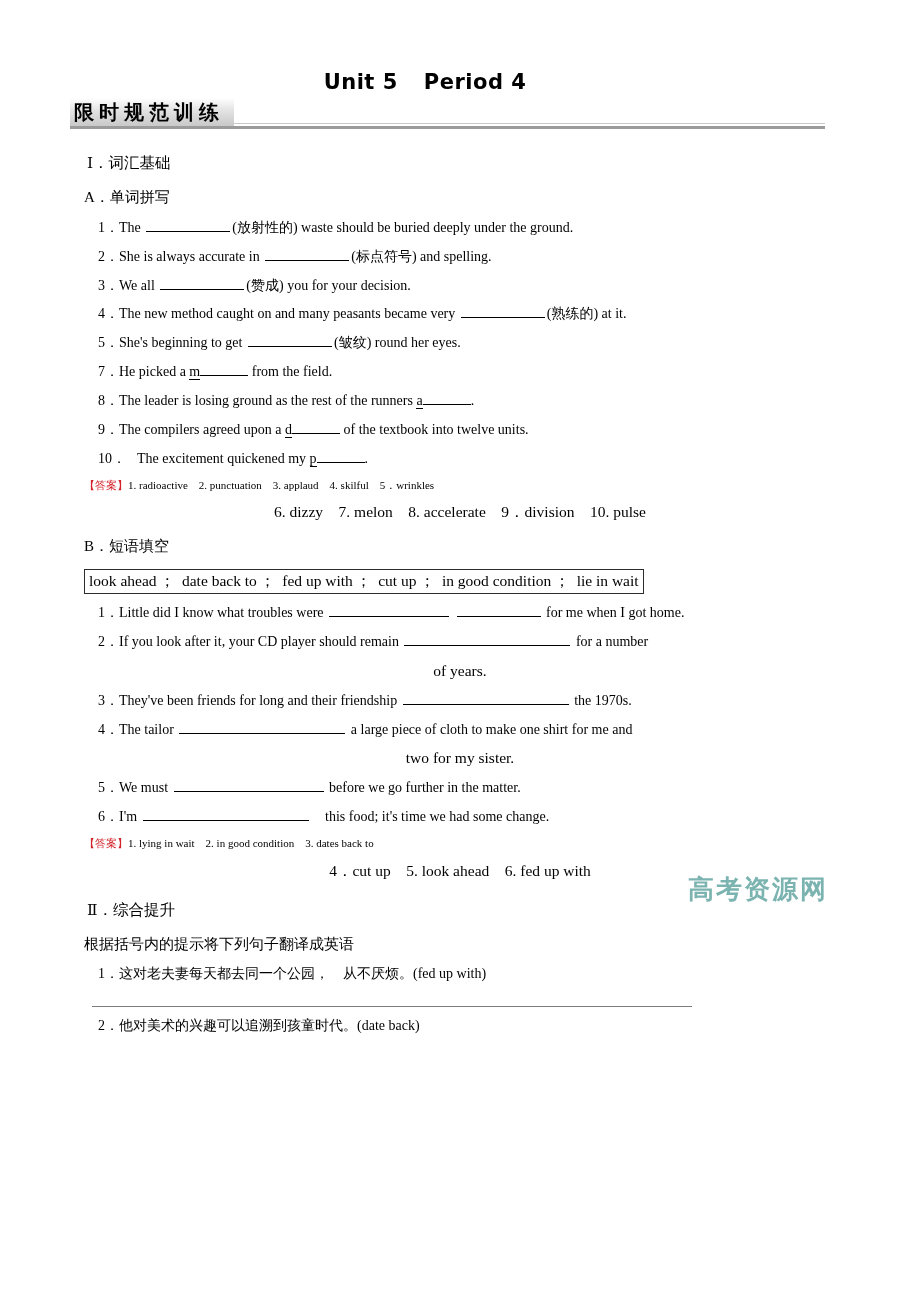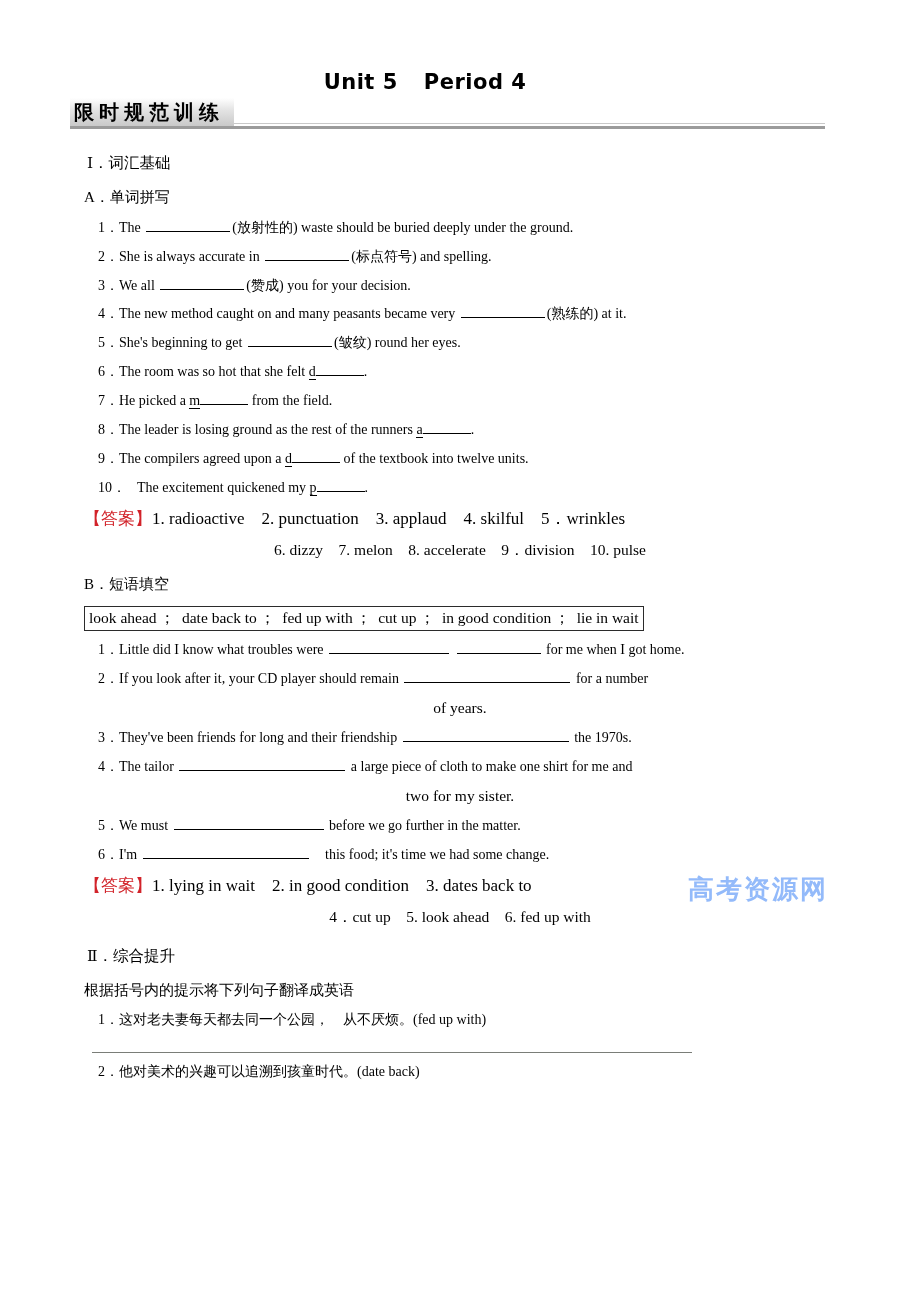--- a/index.html
+++ b/index.html
@@ -91,21 +91,21 @@
     line-height: 1.5;
   }
   .qline {
     font-size: 14px;
     margin: 0;
     padding: 9px 0 0 0;
     text-indent: 28px;
     line-height: 1.42;
   }
   .ans {
-    font-size: 17px;
+    font-size: 11px;
     margin: 0;
     padding: 9px 0 0 0;
     text-indent: 14px;
     line-height: 1.42;
   }
   .ans-cont {
     font-size: 15.5px;
     margin: 0;
     padding: 8px 0 0 0;
     text-indent: 0;
@@ -167,21 +167,21 @@
   }
 
   
   .watermark {
     position: absolute;
     left: 688px;
     top: 872px;
     font-family: "DejaVu Sans", "Liberation Sans", sans-serif;
     font-size: 26px;
     letter-spacing: 2px;
-    color: #3b82f6;
+    color: #0f766e;
     opacity: 0.55;
     white-space: nowrap;
     pointer-events: none;
     font-weight: bold;
   }
 </style>
 </head>
 <body>
 
 <div class="page">
@@ -227,24 +227,20 @@
     <span>at it.</span>
   </p>
 
   <p class="qline">
     <span>5．</span><span>She's beginning to get</span>
     <span class="blank b-w3"></span><span>(皱纹)</span>
     <span>round her eyes.</span>
   </p>
 
   
-  <p class="qline">
-    <span>6．</span><span>The room was so hot that she felt</span>
-    <span class="lead">d</span><span class="b-letter"></span><span>.</span>
-  </p>
 
   <p class="qline">
     <span>7．</span><span>He picked a</span>
     <span class="lead">m</span><span class="b-letter"></span>
     <span>from the field.</span>
   </p>
 
   <p class="qline">
     <span>8．</span><span>The leader is losing ground as the rest of the runners</span>
     <span class="lead">a</span><span class="b-letter"></span><span>.</span>

